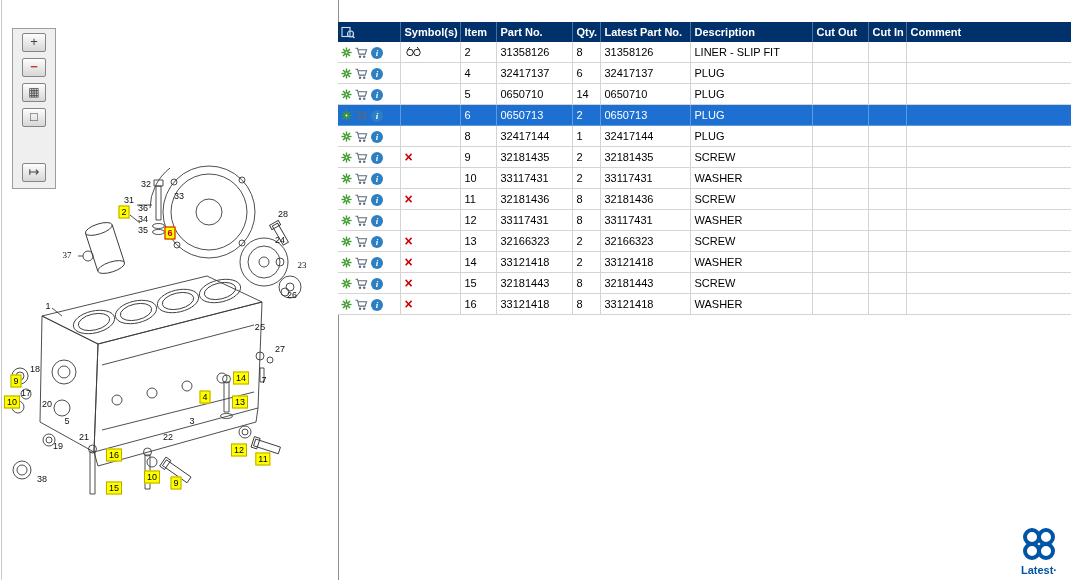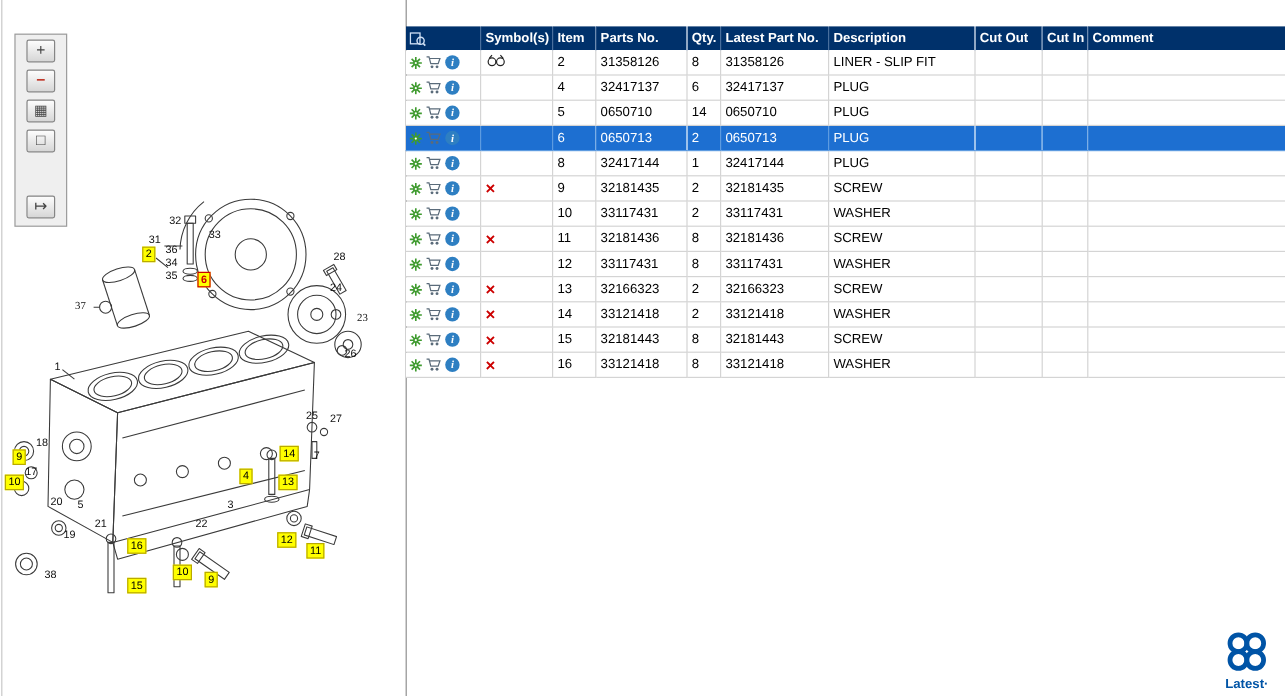--- a/index.html
+++ b/index.html
@@ -186,29 +186,29 @@
       <div class="callout plain" style="left: 141px; top: 208px; text-align: center;">36</div>
       <div class="callout plain" style="left: 141px; top: 219px;">34</div>
       <div class="callout plain" style="left: 141px; top: 230px;">35</div>
       <div class="callout hl" style="left: 122px; top: 212px;">2</div>
       <div class="callout sel" style="left: 168px; top: 233px;">6</div>
       <div class="callout plain" style="left: 65px; top: 255px; font-family: Liberation Serif, serif;">37</div>
       <div class="callout plain" style="left: 281px; top: 214px; text-align: center;">28</div>
       <div class="callout plain" style="left: 250px; top: 240px; margin-left: 28px;">24</div>
       <div class="callout plain" style="left: 300px; top: 265px; font-family: Liberation Serif, serif;">23</div>
       <div class="callout plain" style="left: 290px; top: 295px;">26</div>
-      <div class="callout plain" style="left: 258px; top: 347px;">25</div>
+      <div class="callout plain" style="left: 258px; top: 328px; font-family: Liberation Mono, monospace;">25</div>
       <div class="callout plain" style="left: 278px; top: 349px;">27</div>
       <div class="callout plain" style="left: 262px; top: 380px;">7</div>
       <div class="callout plain" style="left: 46px; top: 306px;">1</div>
       <div class="callout plain" style="left: 33px; top: 369px;">18</div>
       <div class="callout hl" style="left: 14px; top: 381px;">9</div>
       <div class="callout plain" style="left: 24px; top: 393px;">17</div>
       <div class="callout hl" style="left: 10px; top: 402px;">10</div>
-      <div class="callout plain" style="left: 45px; top: 418px;">20</div>
+      <div class="callout plain" style="left: 45px; top: 404px;">20</div>
       <div class="callout plain" style="left: 65px; top: 421px;">5</div>
       <div class="callout plain" style="left: 82px; top: 437px;">21</div>
       <div class="callout plain" style="left: 56px; top: 446px;">19</div>
       <div class="callout plain" style="left: 190px; top: 421px;">3</div>
       <div class="callout plain" style="left: 166px; top: 437px;">22</div>
       <div class="callout hl" style="left: 203px; top: 397px;">4</div>
       <div class="callout hl" style="left: 239px; top: 378px;">14</div>
       <div class="callout hl" style="left: 238px; top: 402px;">13</div>
       <div class="callout hl" style="left: 237px; top: 450px;">12</div>
       <div class="callout hl" style="left: 261px; top: 459px;">11</div>
@@ -246,21 +246,21 @@
       <tr>
         <th class="c-act">
           <svg width="14" height="13" viewBox="0 0 14 13">
             <rect x="1" y="1.5" width="8" height="9" fill="none" stroke="#cfe0f5" stroke-width="1.1"></rect>
             <circle cx="9.5" cy="8" r="3" fill="none" stroke="#cfe0f5" stroke-width="1.2"></circle>
             <line x1="11.6" y1="10.2" x2="13.4" y2="12" stroke="#cfe0f5" stroke-width="1.4"></line>
           </svg>
         </th>
         <th>Symbol(s)</th>
         <th>Item</th>
-        <th>Parts No.</th>
+        <th>Part No.</th>
         <th>Qty.</th>
         <th>Latest Part No.</th>
         <th>Description</th>
         <th>Cut Out</th>
         <th>Cut In</th>
         <th>Comment</th>
       </tr>
     </thead>
     <tbody>
         <tr>

